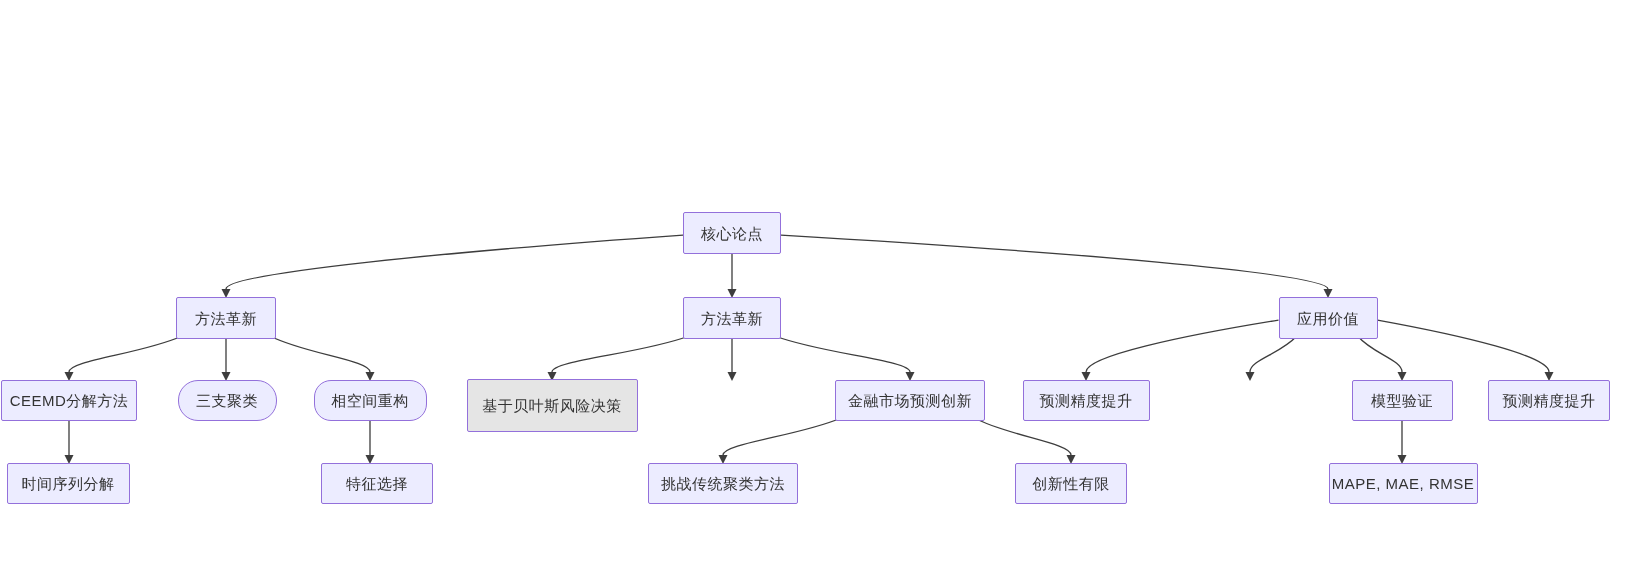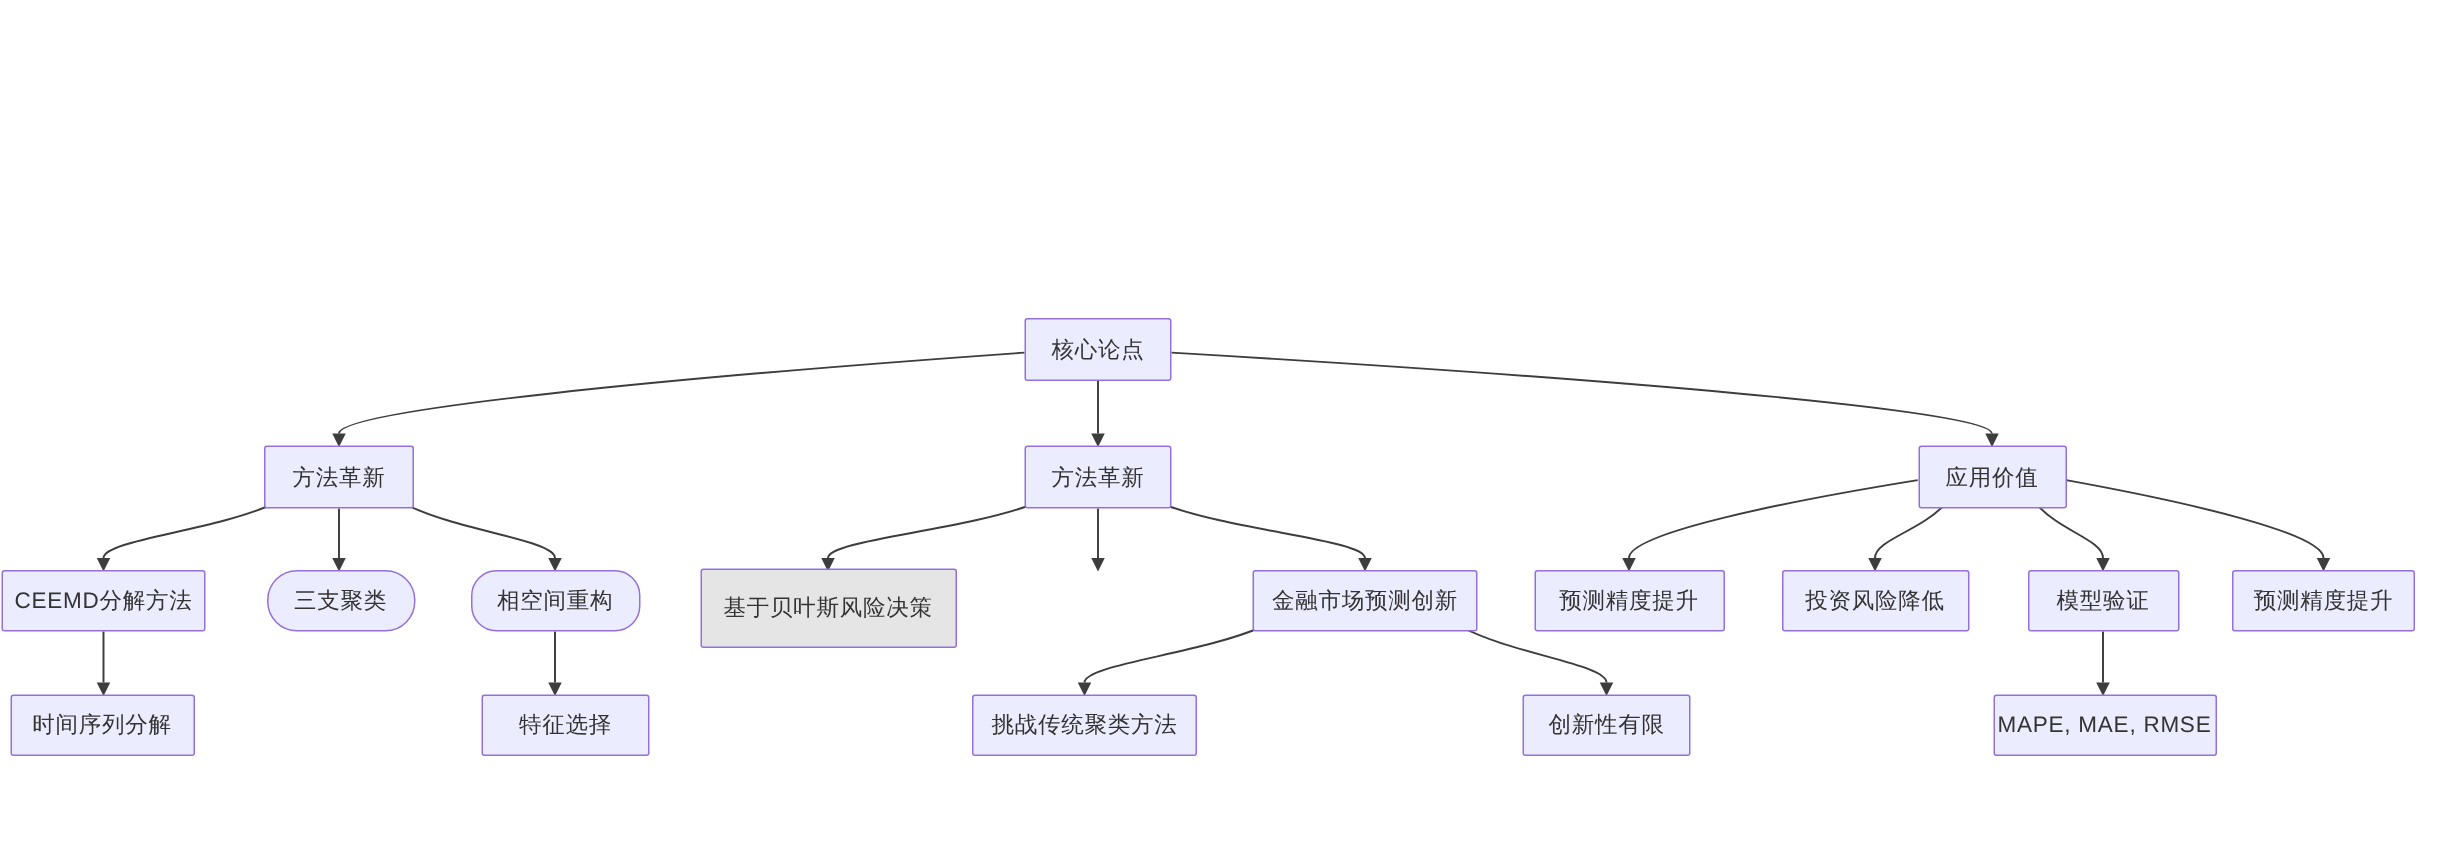--- a/index.html
+++ b/index.html
@@ -79,21 +79,20 @@
 <div class="node" style="left: 683px; top: 212px; width: 98px; height: 42px; background: rgb(236, 236, 255); border-color: rgb(147, 112, 219); color: rgb(51, 51, 51);">核心论点</div>
     <div class="node" style="left: 176px; top: 297px; width: 100px; height: 42px; background: rgb(236, 236, 255); border-color: rgb(147, 112, 219); color: rgb(51, 51, 51);">方法革新</div>
     <div class="node" style="left: 683px; top: 297px; width: 98px; height: 42px; background: rgb(236, 236, 255); border-color: rgb(147, 112, 219); color: rgb(51, 51, 51);">方法革新</div>
     <div class="node" style="left: 1278.5px; top: 297px; width: 99px; height: 42px; background: rgb(236, 236, 255); border-color: rgb(147, 112, 219); color: rgb(51, 51, 51);">应用价值</div>
     <div class="node" style="left: 1px; top: 380px; width: 136px; height: 41px; background: rgb(236, 236, 255); border-color: rgb(147, 112, 219); color: rgb(51, 51, 51);">CEEMD分解方法</div>
     <div class="node" style="left: 177.5px; top: 380px; width: 99px; height: 41px; background: rgb(236, 236, 255); border-color: rgb(147, 112, 219); color: rgb(51, 51, 51); border-radius: 20px;">三支聚类</div>
     <div class="node" style="left: 313.5px; top: 380px; width: 113px; height: 41px; background: rgb(236, 236, 255); border-color: rgb(147, 112, 219); color: rgb(51, 51, 51); border-radius: 17px;">相空间重构</div>
     <div class="node" style="left: 466.5px; top: 379px; width: 171px; height: 53px; background: #e5e5e5; border-color: rgb(147, 112, 219); color: rgb(51, 51, 51);">基于贝叶斯风险决策</div>
     <div class="node" style="left: 835px; top: 380px; width: 150px; height: 41px; background: rgb(236, 236, 255); border-color: rgb(147, 112, 219); color: rgb(51, 51, 51);">金融市场预测创新</div>
     <div class="node" style="left: 1022.5px; top: 380px; width: 127px; height: 41px; background: rgb(236, 236, 255); border-color: rgb(147, 112, 219); color: rgb(51, 51, 51);">预测精度提升</div>
-    <div class="node" style="left: 1187.5px; top: 380px; width: 125px; height: 41px; background: rgb(236, 236, 255); border-color: rgb(147, 112, 219); color: rgb(51, 51, 51);">投资风险降低</div>
     <div class="node" style="left: 1488px; top: 380px; width: 122px; height: 41px; background: rgb(236, 236, 255); border-color: rgb(147, 112, 219); color: rgb(51, 51, 51);">预测精度提升</div>
     <div class="node" style="left: 1351.5px; top: 380px; width: 101px; height: 41px; background: rgb(236, 236, 255); border-color: rgb(147, 112, 219); color: rgb(51, 51, 51);">模型验证</div>
     <div class="node" style="left: 6.5px; top: 463px; width: 123px; height: 41px; background: rgb(236, 236, 255); border-color: rgb(147, 112, 219); color: rgb(51, 51, 51);">时间序列分解</div>
     <div class="node" style="left: 321px; top: 463px; width: 112px; height: 41px; background: rgb(236, 236, 255); border-color: rgb(147, 112, 219); color: rgb(51, 51, 51);">特征选择</div>
     <div class="node" style="left: 648px; top: 463px; width: 150px; height: 41px; background: rgb(236, 236, 255); border-color: rgb(147, 112, 219); color: rgb(51, 51, 51);">挑战传统聚类方法</div>
     <div class="node" style="left: 1015px; top: 463px; width: 112px; height: 41px; background: rgb(236, 236, 255); border-color: rgb(147, 112, 219); color: rgb(51, 51, 51);">创新性有限</div>
     <div class="node" style="left: 1328.5px; top: 463px; width: 149px; height: 41px; background: rgb(236, 236, 255); border-color: rgb(147, 112, 219); color: rgb(51, 51, 51); text-align: right;">MAPE, MAE, RMSE</div>
   </div>
 
 </body></html>

